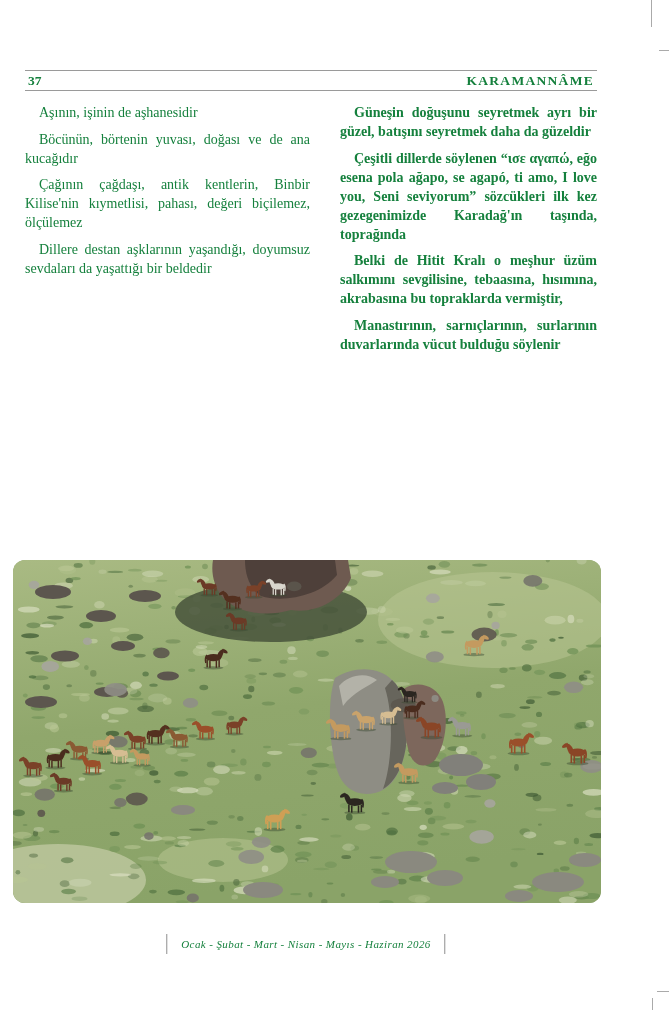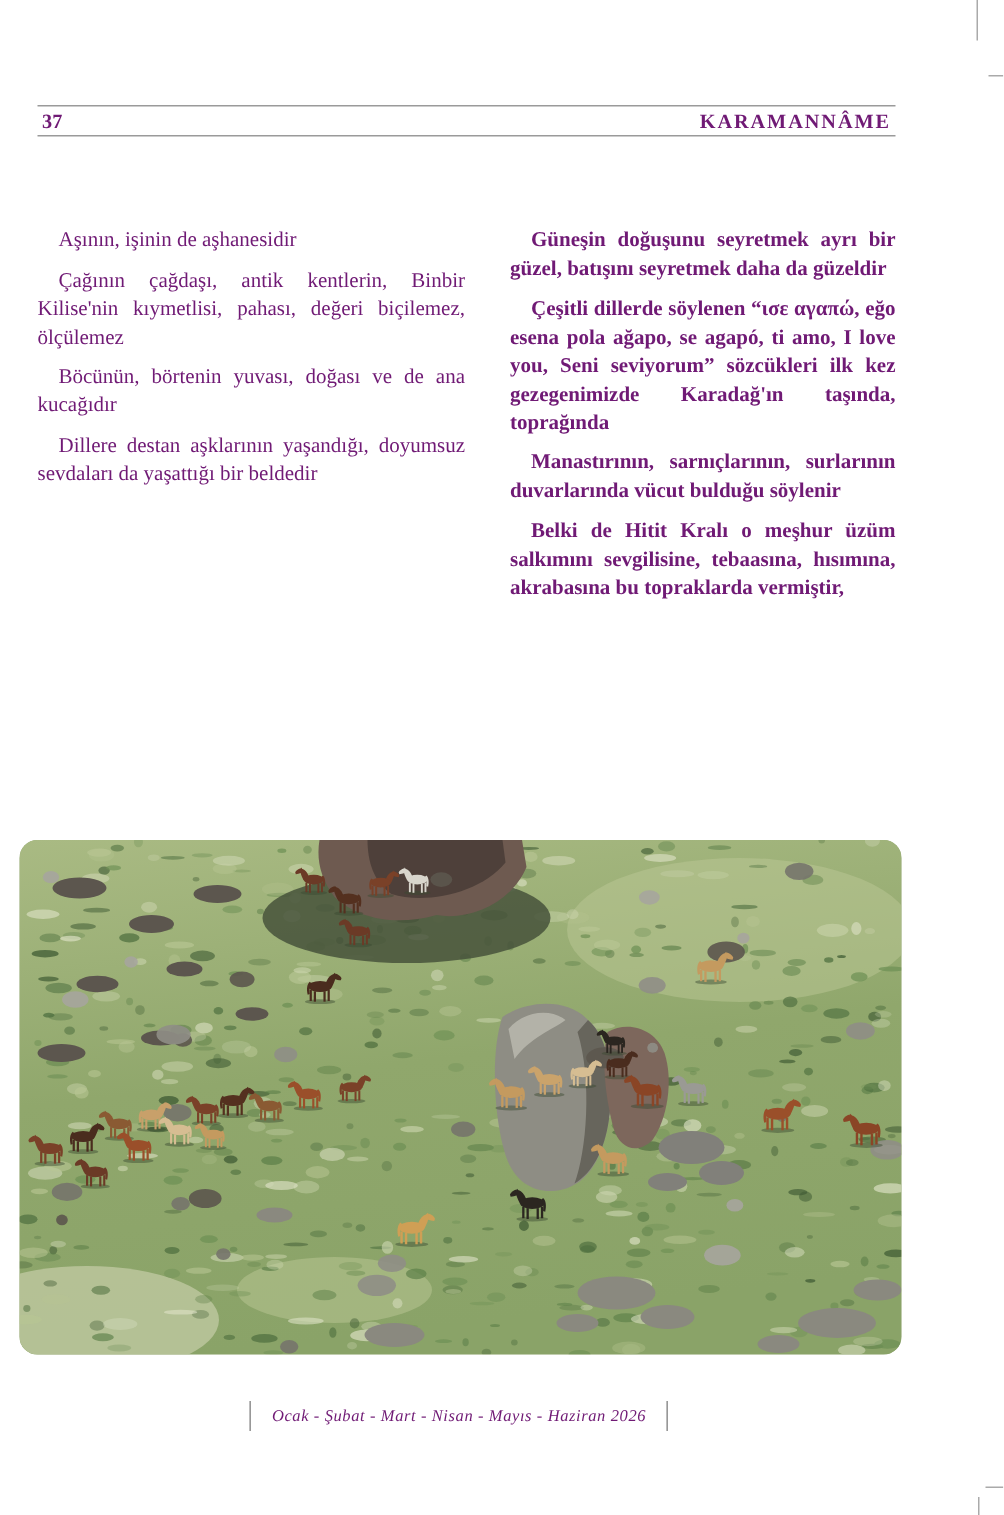--- a/index.html
+++ b/index.html
@@ -1,28 +1,28 @@
 <!DOCTYPE html>
 <html lang="tr"><head>
 <meta charset="utf-8">
 <style>
   html,body{margin:0;padding:0;background:#ffffff;}
   #page{position:relative;width:669px;height:1010px;background:#ffffff;overflow:hidden;
-        font-family:"Liberation Serif","DejaVu Serif",serif;color:#701a75;}
+        font-family:"Liberation Serif","DejaVu Serif",serif;color:#15803d;}
 
   
   .runhead{position:absolute;left:25px;top:70px;width:572px;
            border-top:1px solid #9a9a9a;border-bottom:1px solid #9a9a9a;
            display:flex;justify-content:space-between;align-items:center;
            padding:1px 3px;box-sizing:border-box;height:21px;}
   .pagenum{font-weight:bold;font-size:13.5px;}
   .headtitle{font-weight:bold;font-size:13.5px;letter-spacing:1.3px;}
 
   
-  .textblock{position:absolute;left:25px;top:103px;width:572px;display:flex;gap:30px;margin-top:48px;}
+  .textblock{position:absolute;left:25px;top:103px;width:572px;display:flex;gap:30px;}
   .col{font-size:14px;line-height:19px;text-align:justify;}
   .col-left{width:285px;}
   .col-right{width:257px;font-weight:bold;}
   .col p{margin:0 0 7.5px 0;text-indent:14px;}
 
   
   .photo{position:absolute;left:13px;top:560px;width:588px;height:343px;
          border-radius:12px;overflow:hidden;background:#93a873;}
   .photo svg{display:block;}
 
@@ -45,29 +45,29 @@
 <div id="page">
 
   <div class="runhead">
     <span class="pagenum">37</span>
     <span class="headtitle">KARAMANNÂME</span>
   </div>
 
   <div class="textblock">
     <div class="col col-left">
       <p>Aşının, işinin de aşhanesidir</p>
+      <p>Böcünün, börtenin yuvası, doğası ve de ana kucağıdır</p>
       <p>Çağının çağdaşı, antik kentlerin, Binbir Kilise'nin kıymetlisi, pahası, değeri biçilemez, ölçülemez</p>
-      <p>Böcünün, börtenin yuvası, doğası ve de ana kucağıdır</p>
       <p>Dillere destan aşklarının yaşandığı, doyumsuz sevdaları da yaşattığı bir beldedir</p>
     </div>
     <div class="col col-right">
       <p>Güneşin doğuşunu seyretmek ayrı bir güzel, batışını seyretmek daha da güzeldir</p>
       <p>Çeşitli dillerde söylenen “ισε αγαπώ, eğo esena pola ağapo, se agapó, ti amo, I love you, Seni seviyorum” sözcükleri ilk kez gezegenimizde Karadağ'ın taşında, toprağında</p>
+      <p>Belki de Hitit Kralı o meşhur üzüm salkımını sevgilisine, tebaasına, hısımına, akrabasına bu topraklarda vermiştir,</p>
       <p>Manastırının, sarnıçlarının, surlarının duvarlarında vücut bulduğu söylenir</p>
-      <p>Belki de Hitit Kralı o meşhur üzüm salkımını sevgilisine, tebaasına, hısımına, akrabasına bu topraklarda vermiştir,</p>
     </div>
   </div>
 
   <div class="photo">
     <svg width="588" height="343" viewBox="0 0 588 343" xmlns="http://www.w3.org/2000/svg">
       <defs>
         <linearGradient id="grassbg" x1="0" y1="0" x2="0.2" y2="1">
           <stop offset="0" stop-color="#a9ba83"></stop>
           <stop offset="0.5" stop-color="#90a76c"></stop>
           <stop offset="1" stop-color="#8aa368"></stop>

